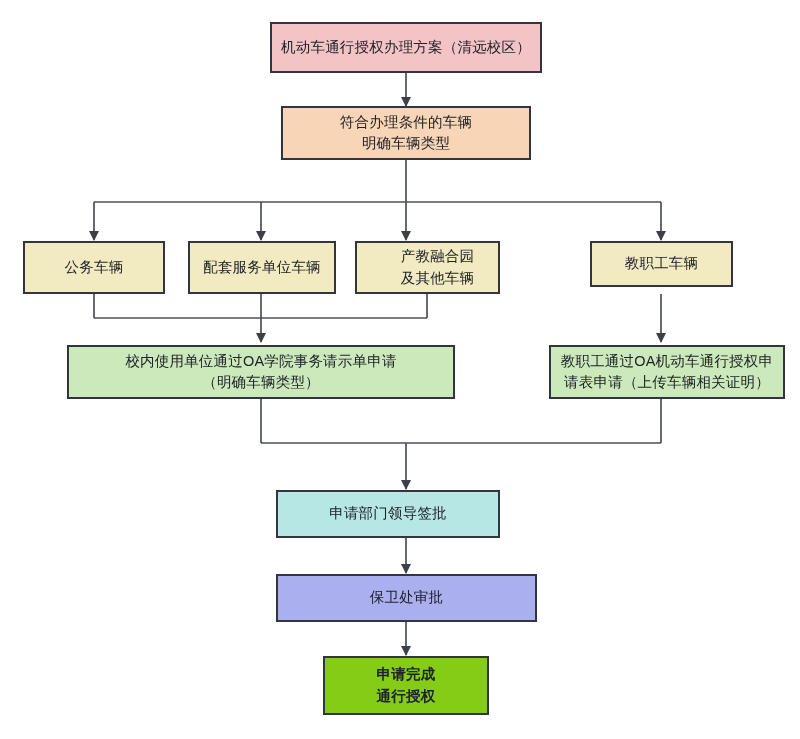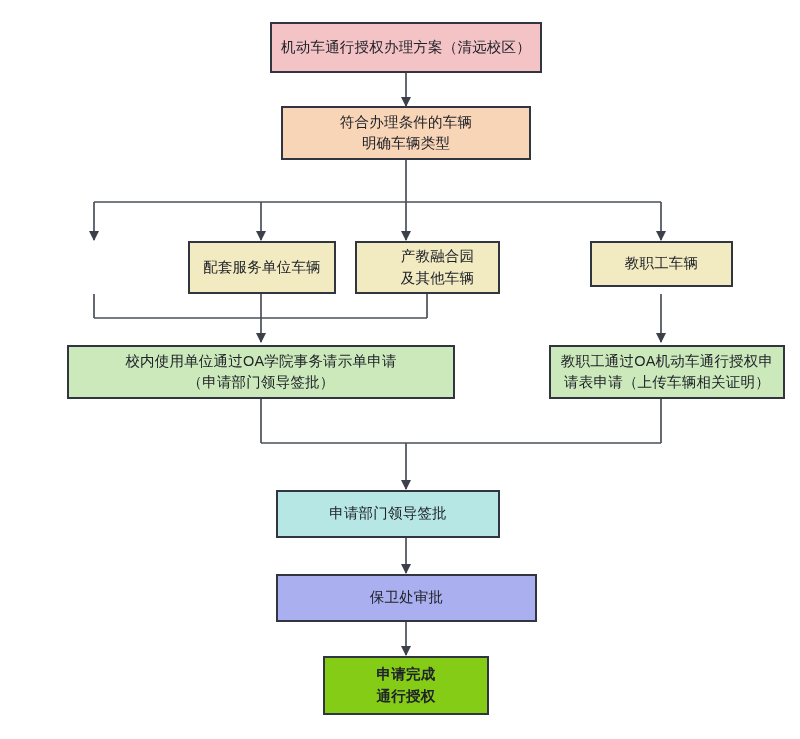--- a/index.html
+++ b/index.html
@@ -93,37 +93,40 @@
 
   <div class="node n-start" style="left:270px; top:22px; width:272px; height:51px;justify-content:center;">
     <span>机动车通行授权办理方案（清远校区）</span>
   </div>
 
   <div class="node n-cond" style="left:281px; top:106px; width:250px; height:54px;">
     <span>符合办理条件的车辆
 明确车辆类型</span>
   </div>
 
+  <div class="node n-type" style="left:23px; top:241px; width:142px; height:53px;">
+    <span>公务车辆</span>
+  </div>
 
   <div class="node n-type" style="left:188px; top:241px; width:148px; height:53px;">
     <span>配套服务单位车辆</span>
   </div>
 
   <div class="node n-type" style="left:355px; top:241px; width:145px; height:53px;padding-left:20px;">
     <span>产教融合园
 及其他车辆</span>
   </div>
 
   <div class="node n-type" style="left:590px; top:241px; width:143px; height:46px;">
     <span>教职工车辆</span>
   </div>
 
   <div class="node n-apply" style="left:67px; top:345px; width:388px; height:54px;">
     <span>校内使用单位通过OA学院事务请示单申请
-（申请部门领导签批）</span>
+（明确车辆类型）</span>
   </div>
 
   <div class="node n-apply" style="left:549px; top:345px; width:236px; height:54px;">
     <span>教职工通过OA机动车通行授权申
 请表申请（上传车辆相关证明）</span>
   </div>
 
   <div class="node n-sign" style="left:276px; top:490px; width:224px; height:48px;">
     <span>申请部门领导签批</span>
   </div>

